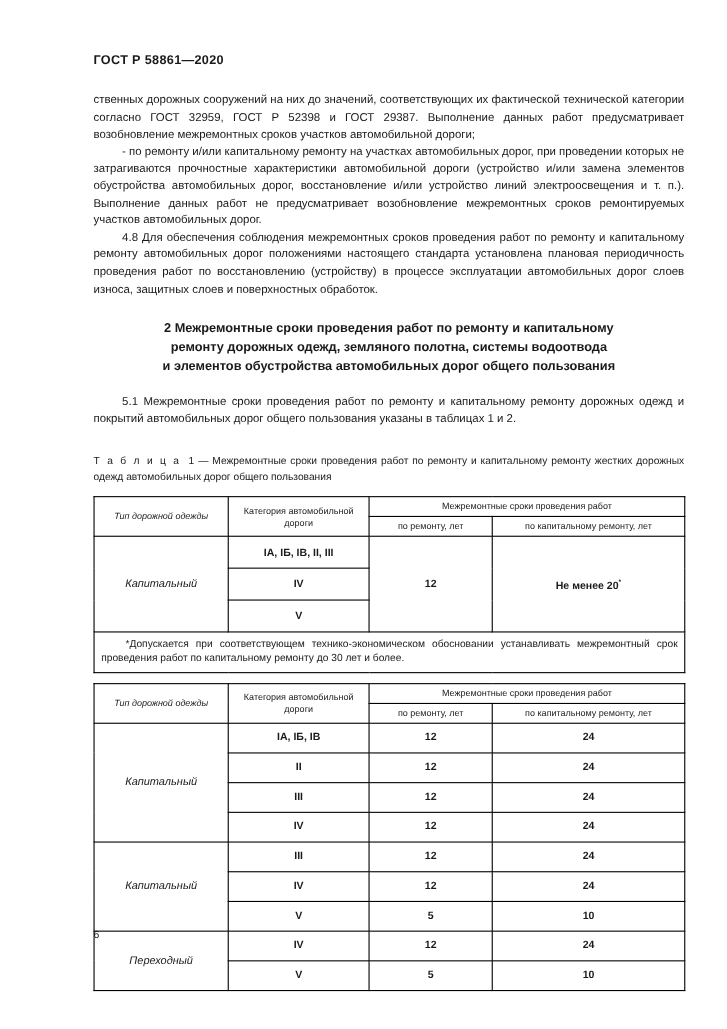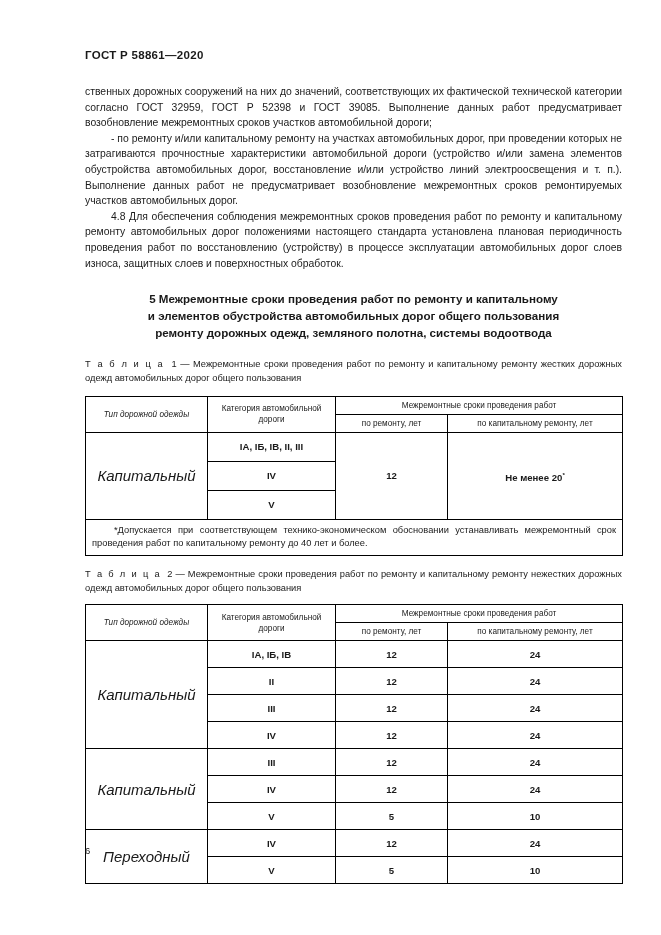--- a/index.html
+++ b/index.html
@@ -90,62 +90,63 @@
   table.gost .thead-cell {
     font-size: 8.2px;
   }
   table.gost .outer-top td,
   table.gost .outer-top th { border-top-width: 1.4px; }
   table.gost .headsep td,
   table.gost .headsep th { border-bottom-width: 1.4px; }
   table.gost td.lft { border-left-width: 1.4px; font-style: italic; }
   table.gost td.rgt { border-right-width: 1.4px; }
   table.gost .datacell { font-size: 9.6px; font-weight: bold; }
-  table.gost .typecell { font-size: 15px; }
+  table.gost .typecell { font-size: 10px; }
   table.gost .note {
     text-align: justify;
     font-size: 9.3px;
     line-height: 13.2px;
     padding: 4px 6px 5px 6px;
     border-width: 1.4px;
   }
   table.gost .note .ind { display: inline-block; width: 22px; }
   .sup { font-size: 6.2px; vertical-align: super; }
 
   .pagenum {
     position: absolute;
     left: 69px;
     top: 845px;
     font-size: 9.5px;
   }
   .t1-wrap { margin-top: 11px; }
   .t2-wrap { margin-top: 9px; }
-  .cap2-wrap { margin-top: 12px; }
+  .cap2-wrap { margin-top: 24px; }
 </style>
 </head>
 <body>
 
 <div class="page">
 
   <div class="header">ГОСТ Р 58861—2020</div>
 
   <div class="content">
 
-    <p class="body">ственных дорожных сооружений на них до значений, соответствующих их фактической технической категории согласно ГОСТ 32959, ГОСТ Р 52398 и ГОСТ 39085. Выполнение данных работ предусматривает возобновление межремонтных сроков участков автомобильной дороги;</p>
+    <p class="body">ственных дорожных сооружений на них до значений, соответствующих их фактической технической категории согласно ГОСТ 32959, ГОСТ Р 52398 и ГОСТ 29387. Выполнение данных работ предусматривает возобновление межремонтных сроков участков автомобильной дороги;</p>
 
     <p class="body ind-dash">- по ремонту и/или капитальному ремонту на участках автомобильных дорог, при проведении которых не затрагиваются прочностные характеристики автомобильной дороги (устройство и/или замена элементов обустройства автомобильных дорог, восстановление и/или устройство линий электроосвещения и т. п.). Выполнение данных работ не предусматривает возобновление межремонтных сроков ремонтируемых участков автомобильных дорог.</p>
 
     <p class="body ind">4.8 Для обеспечения соблюдения межремонтных сроков проведения работ по ремонту и капитальному ремонту автомобильных дорог положениями настоящего стандарта установлена плановая периодичность проведения работ по восстановлению (устройству) в процессе эксплуатации автомобильных дорог слоев износа, защитных слоев и поверхностных обработок.</p>
 
     <div class="section-wrap">
-      <h2 class="section">5  Межремонтные сроки проведения работ по ремонту и капитальному</h2>
+      <h2 class="section">2  Межремонтные сроки проведения работ по ремонту и капитальному</h2>
+      <h2 class="section">ремонту дорожных одежд, земляного полотна, системы водоотвода</h2>
       <h2 class="section">и элементов обустройства автомобильных дорог общего пользования</h2>
-      <h2 class="section">ремонту дорожных одежд, земляного полотна, системы водоотвода</h2>
-    </div>
-
+    </div>
+
+    <p class="body ind">5.1  Межремонтные сроки проведения работ по ремонту и капитальному ремонту дорожных одежд и покрытий автомобильных дорог общего пользования указаны в таблицах 1 и 2.</p>
 
     <div class="cap2-wrap">
       <p class="tbl-caption">
         <span class="lbl">Т а б л и ц а</span>&nbsp;
         <span>1</span>
         <span>— Межремонтные сроки проведения работ по ремонту и капитальному ремонту жестких дорожных одежд автомобильных дорог общего пользования</span>
       </p>
     </div>
 
     <div class="t1-wrap">
@@ -174,33 +175,26 @@
             <td class="rgt datacell" rowspan="3"><span>Не менее 20</span><span class="sup">*</span></td>
           </tr>
           <tr>
             <td class="datacell" style="height:22px">IV</td>
           </tr>
           <tr>
             <td class="datacell" style="height:22px">V</td>
           </tr>
 
           <tr>
-            <td class="note" colspan="4"><span class="ind"></span><span>*Допускается при соответствующем технико-экономическом обосновании устанавливать межремонтный срок проведения работ по капитальному ремонту до 40 лет и более.</span></td>
+            <td class="note" colspan="4"><span class="ind"></span><span>*Допускается при соответствующем технико-экономическом обосновании устанавливать межремонтный срок проведения работ по капитальному ремонту до 30 лет и более.</span></td>
           </tr>
         </tbody>
       </table>
     </div>
 
-    <div class="cap2-wrap">
-      <p class="tbl-caption">
-        <span class="lbl">Т а б л и ц а</span>&nbsp;
-        <span>2</span>
-        <span>— Межремонтные сроки проведения работ по ремонту и капитальному ремонту нежестких дорожных одежд автомобильных дорог общего пользования</span>
-      </p>
-    </div>
 
     <div class="t2-wrap">
       <table class="gost">
         <colgroup>
           <col style="width:122px">
             <col style="width:128px">
           <col style="width:112px">
             <col style="width:175px">
         </colgroup>
         <tbody>

